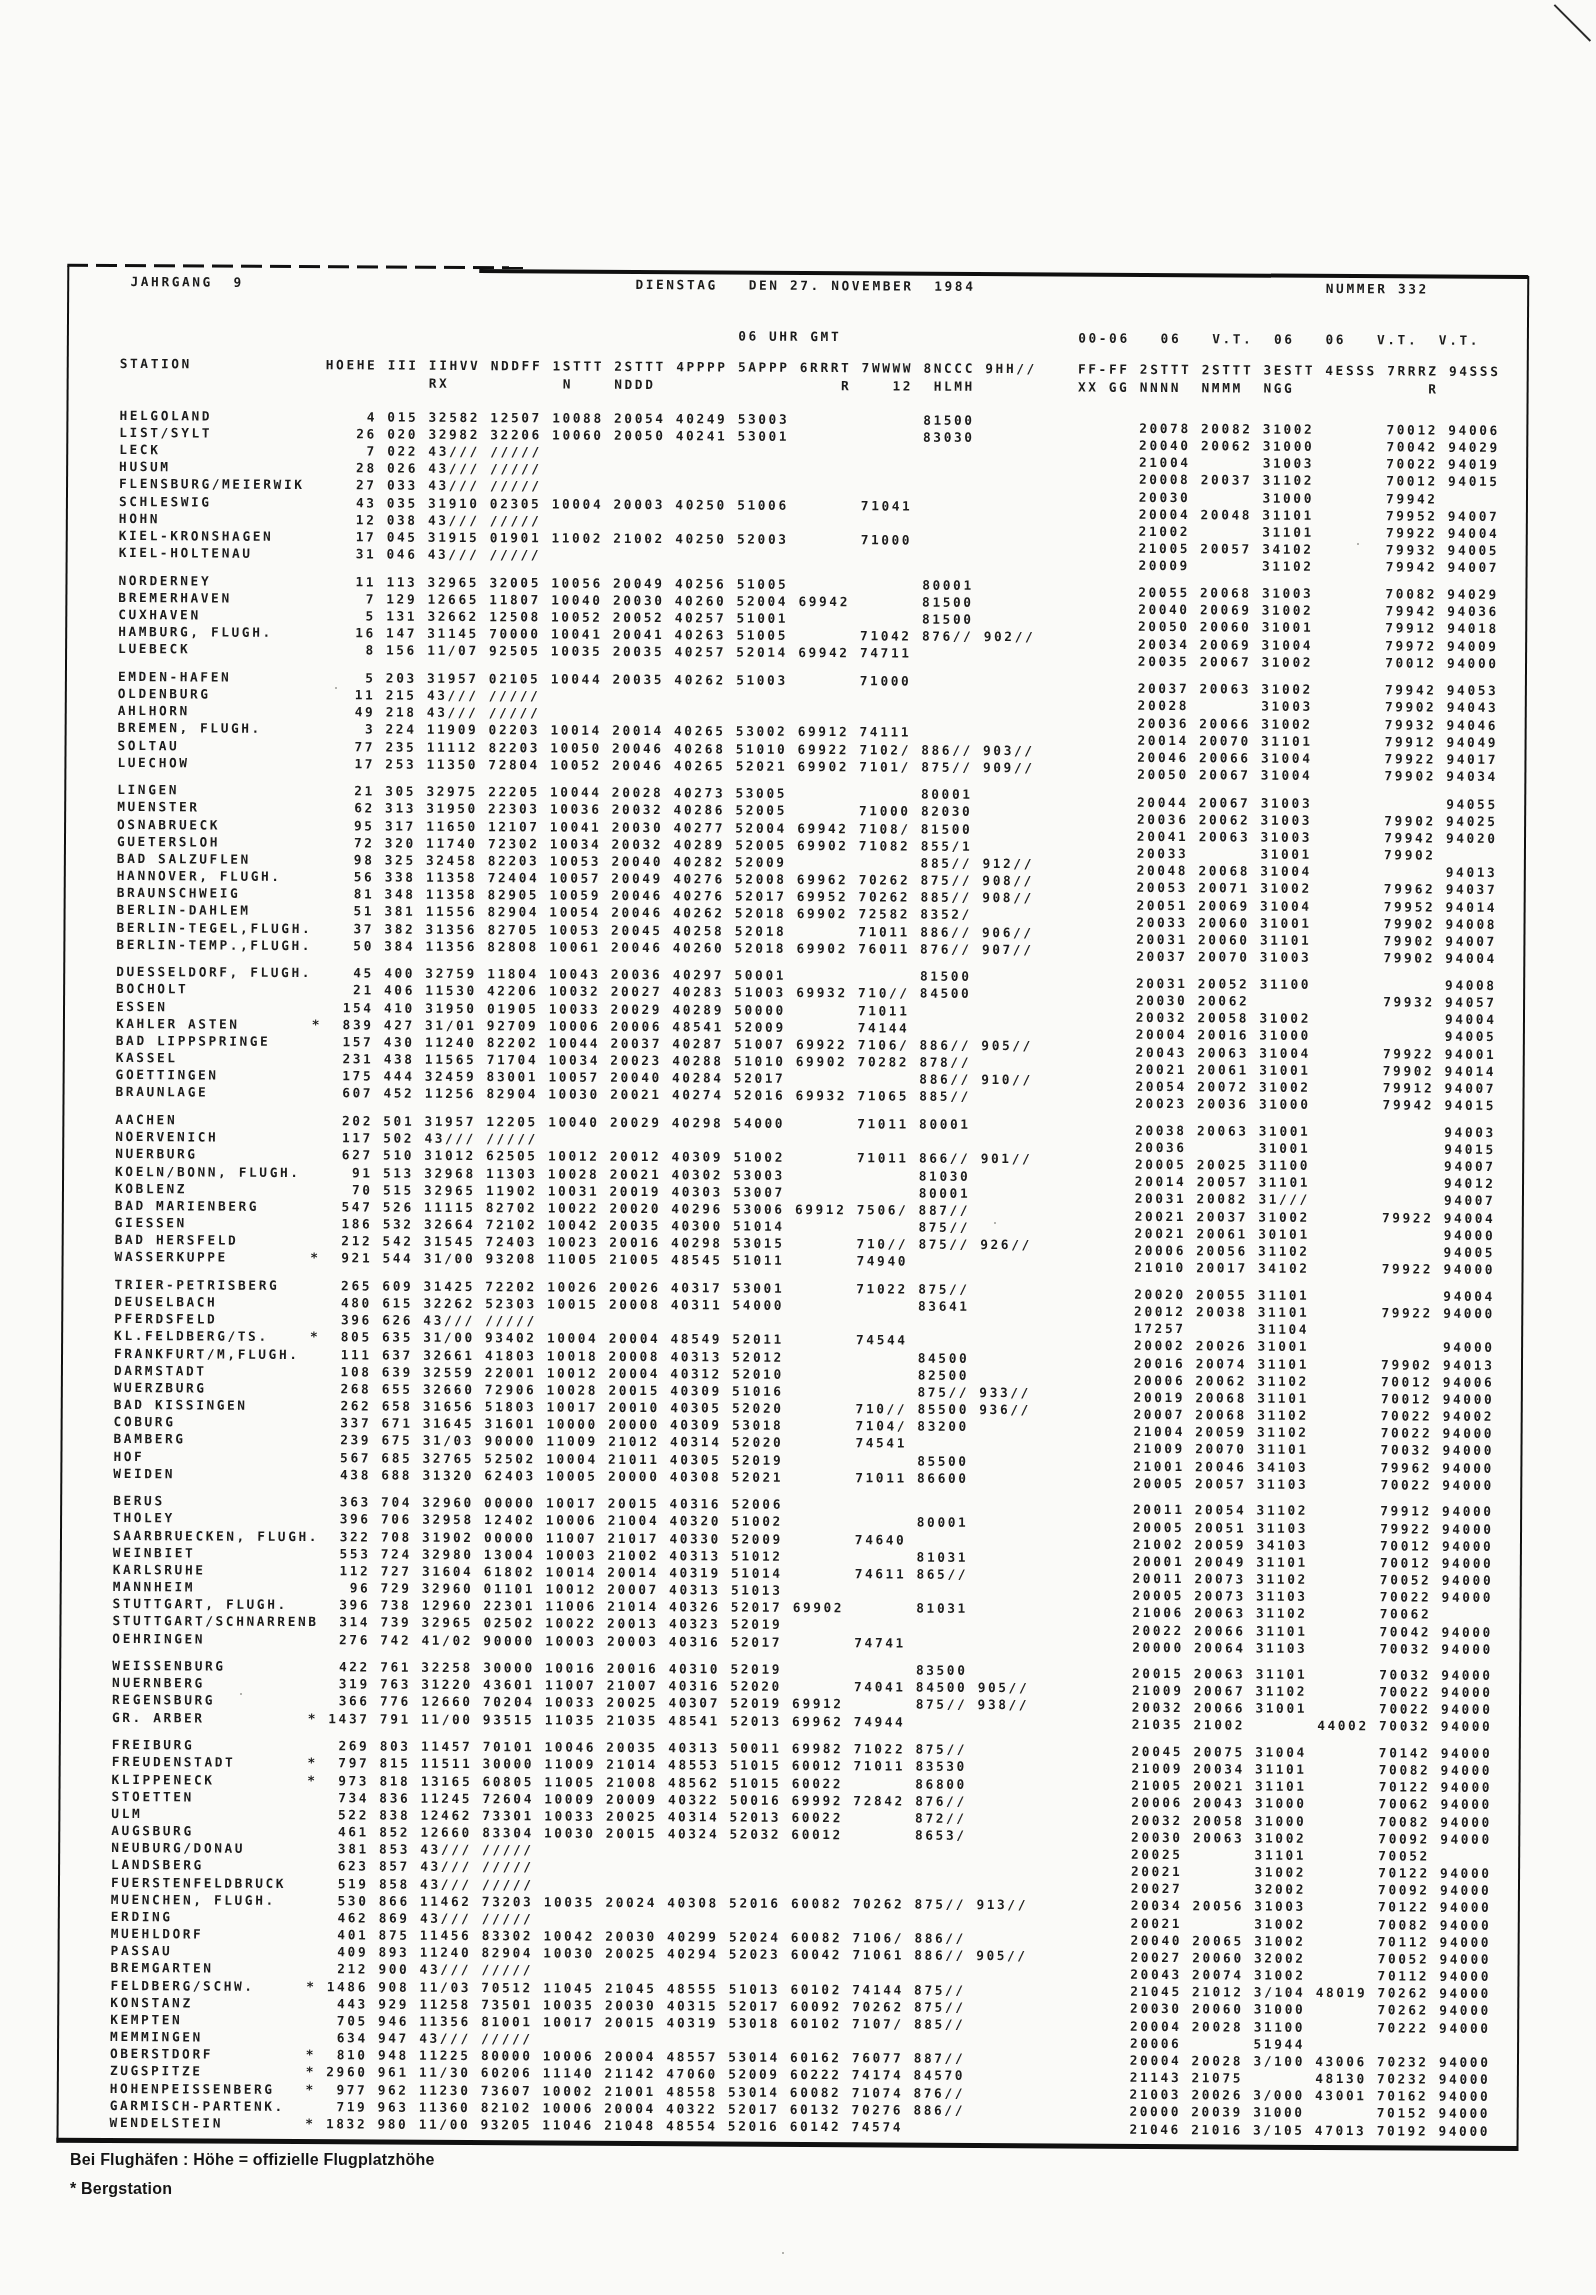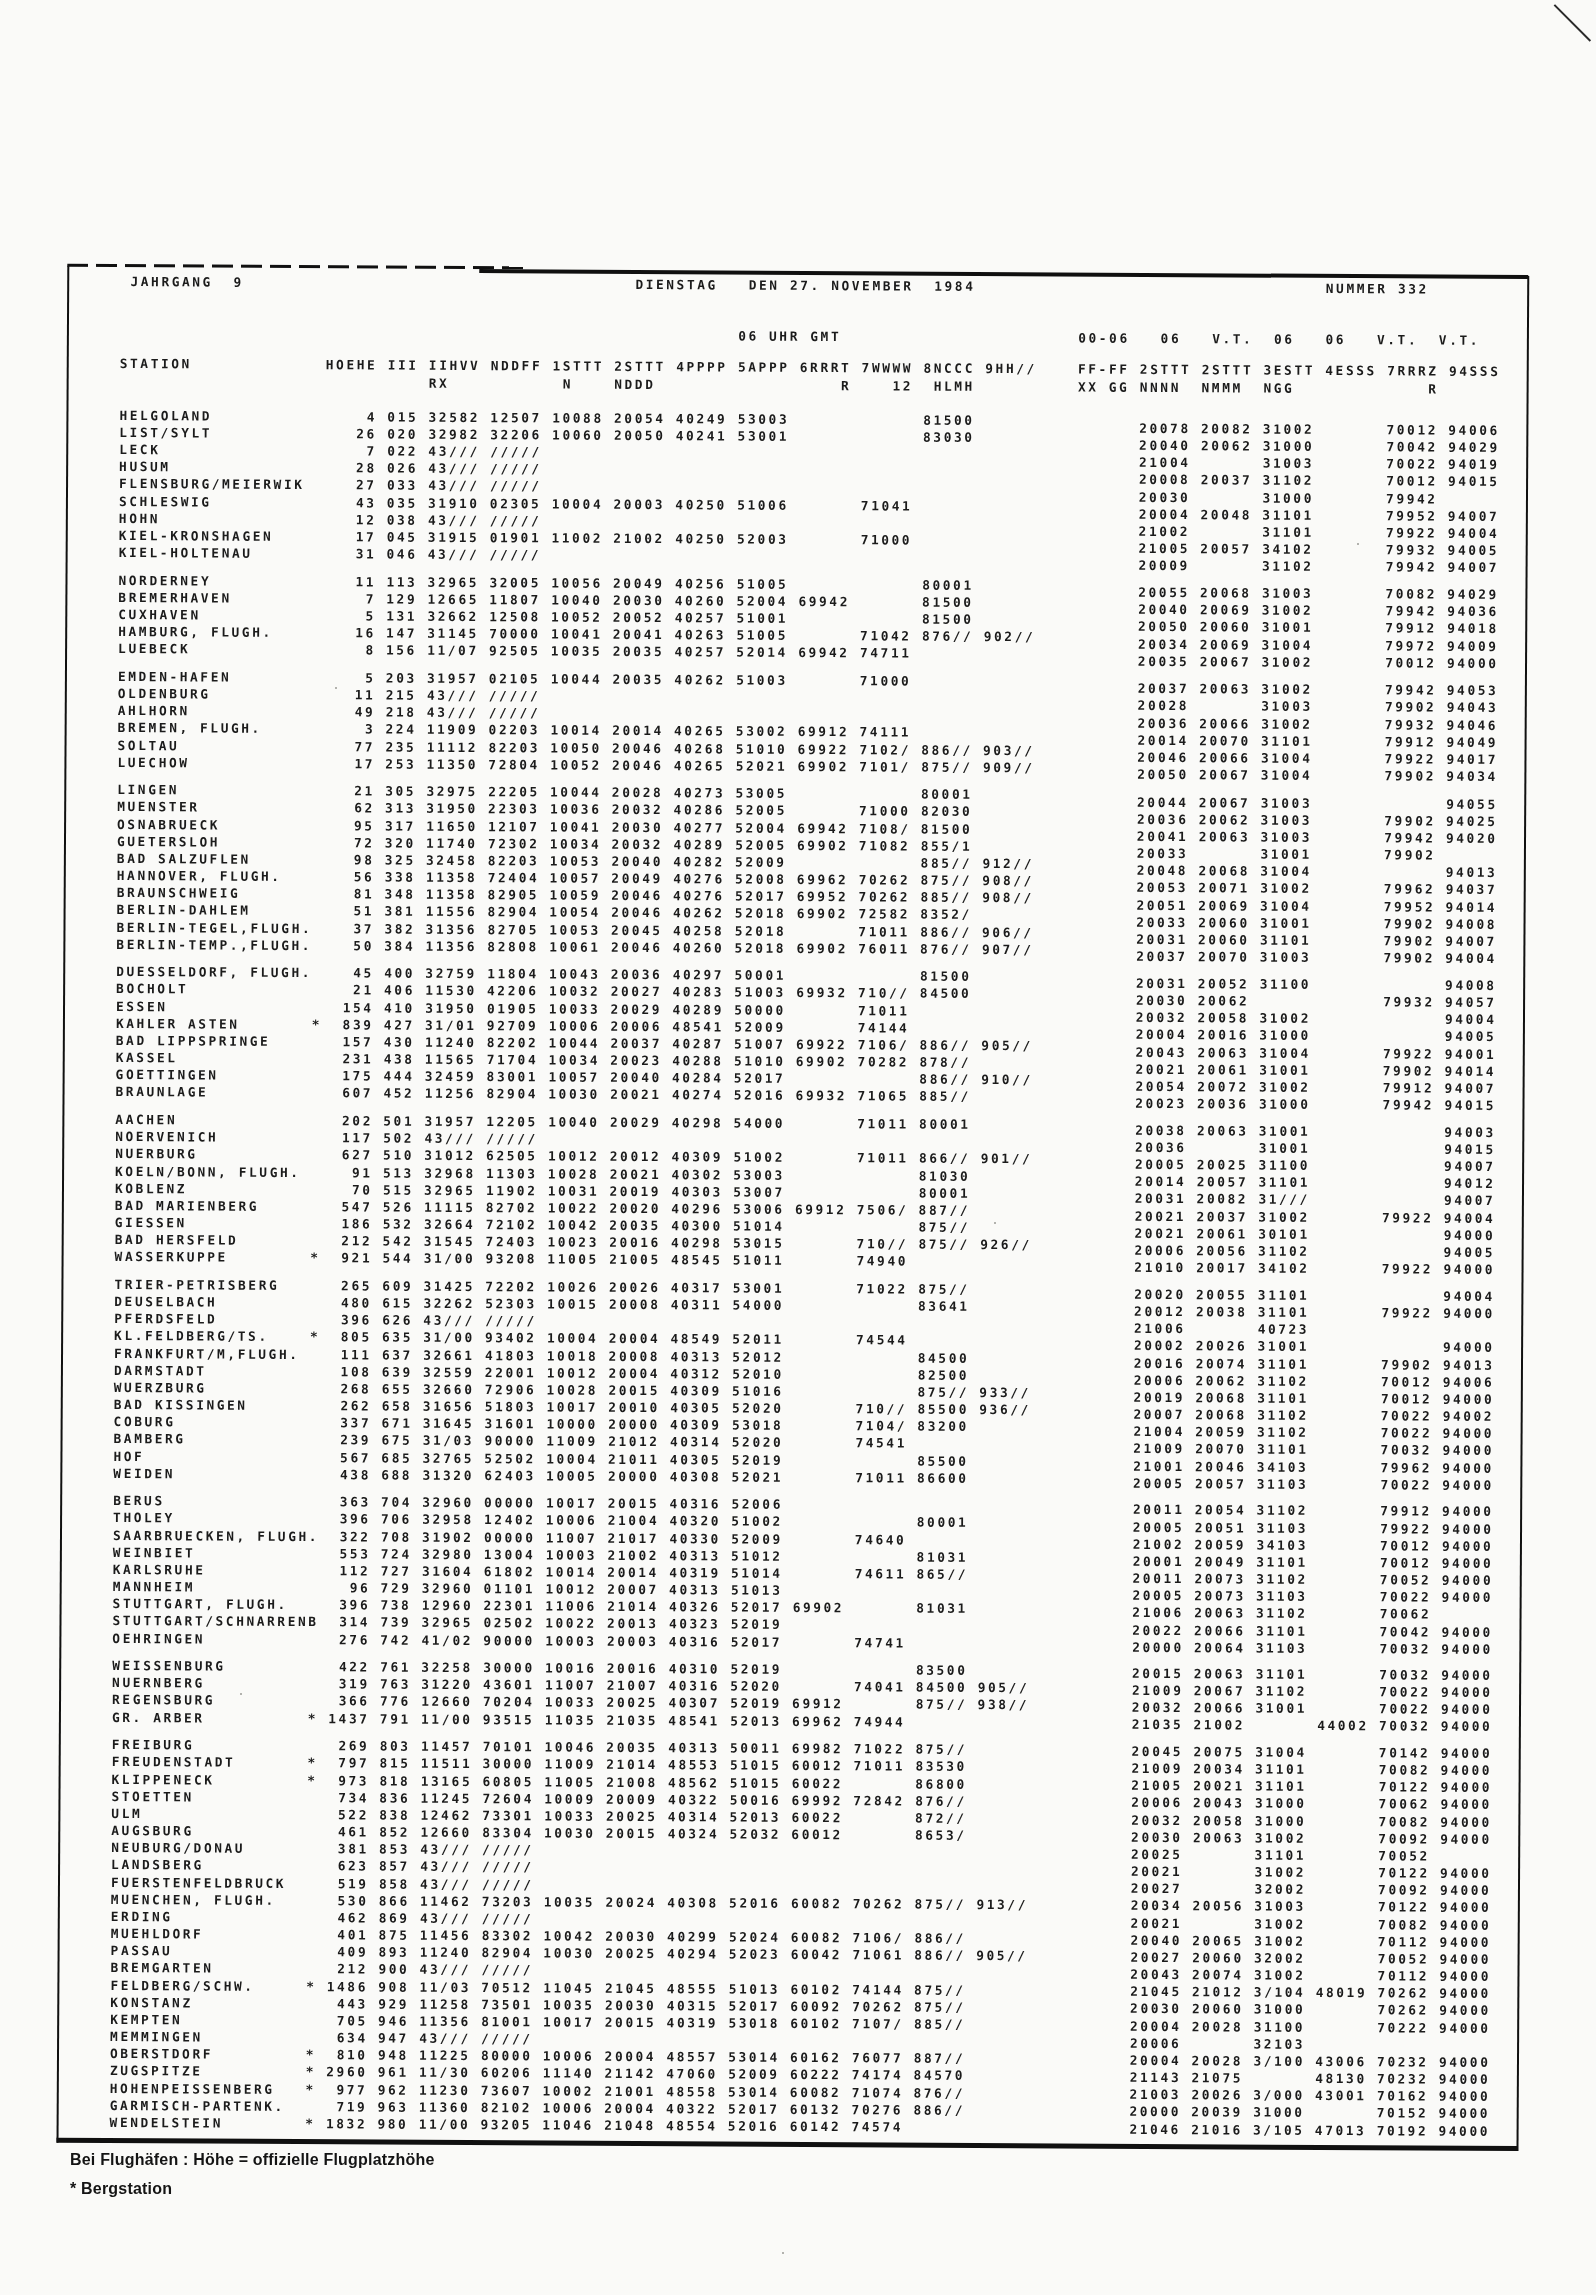--- a/index.html
+++ b/index.html
@@ -150,21 +150,21 @@
       <div class="mline" style="left: 1078px; top: 1221px;">      20021 20061 30101             94000</div>
       <div class="mline" style="left: 120px; top: 1233px;">BAD HERSFELD          212 542 31545 72403 10023 20016 40298 53015       710// 875// 926//</div>
       <div class="mline" style="left: 1078px; top: 1238px;">      20006 20056 31102             94005</div>
       <div class="mline" style="left: 120px; top: 1250px;">WASSERKUPPE        *  921 544 31/00 93208 11005 21005 48545 51011       74940</div>
       <div class="mline" style="left: 1078px; top: 1255px;">      21010 20017 34102       79922 94000</div>
       <div class="mline" style="left: 120px; top: 1278px;">TRIER-PETRISBERG      265 609 31425 72202 10026 20026 40317 53001       71022 875//</div>
       <div class="mline" style="left: 1078px; top: 1282px;">      20020 20055 31101             94004</div>
       <div class="mline" style="left: 120px; top: 1295px;">DEUSELBACH            480 615 32262 52303 10015 20008 40311 54000             83641</div>
       <div class="mline" style="left: 1078px; top: 1299px;">      20012 20038 31101       79922 94000</div>
       <div class="mline" style="left: 120px; top: 1312px;">PFERDSFELD            396 626 43/// /////</div>
-      <div class="mline" style="left: 1078px; top: 1316px;">      21006       40723</div>
+      <div class="mline" style="left: 1078px; top: 1316px;">      17257       31104</div>
       <div class="mline" style="left: 120px; top: 1329px;">KL.FELDBERG/TS.    *  805 635 31/00 93402 10004 20004 48549 52011       74544</div>
       <div class="mline" style="left: 1078px; top: 1333px;">      20002 20026 31001             94000</div>
       <div class="mline" style="left: 120px; top: 1347px;">FRANKFURT/M,FLUGH.    111 637 32661 41803 10018 20008 40313 52012             84500</div>
       <div class="mline" style="left: 1078px; top: 1351px;">      20016 20074 31101       79902 94013</div>
       <div class="mline" style="left: 120px; top: 1364px;">DARMSTADT             108 639 32559 22001 10012 20004 40312 52010             82500</div>
       <div class="mline" style="left: 1078px; top: 1368px;">      20006 20062 31102       70012 94006</div>
       <div class="mline" style="left: 120px; top: 1381px;">WUERZBURG             268 655 32660 72906 10028 20015 40309 51016             875// 933//</div>
       <div class="mline" style="left: 1078px; top: 1385px;">      20019 20068 31101       70012 94000</div>
       <div class="mline" style="left: 120px; top: 1398px;">BAD KISSINGEN         262 658 31656 51803 10017 20010 40305 52020       710// 85500 936//</div>
       <div class="mline" style="left: 1078px; top: 1402px;">      20007 20068 31102       70022 94002</div>
@@ -230,21 +230,21 @@
       <div class="mline" style="left: 1078px; top: 1945px;">      20027 20060 32002       70052 94000</div>
       <div class="mline" style="left: 120px; top: 1961px;">BREMGARTEN            212 900 43/// /////</div>
       <div class="mline" style="left: 1078px; top: 1962px;">      20043 20074 31002       70112 94000</div>
       <div class="mline" style="left: 120px; top: 1979px;">FELDBERG/SCHW.     * 1486 908 11/03 70512 11045 21045 48555 51013 60102 74144 875//</div>
       <div class="mline" style="left: 1078px; top: 1979px;">      21045 21012 3/104 48019 70262 94000</div>
       <div class="mline" style="left: 120px; top: 1996px;">KONSTANZ              443 929 11258 73501 10035 20030 40315 52017 60092 70262 875//</div>
       <div class="mline" style="left: 1078px; top: 1996px;">      20030 20060 31000       70262 94000</div>
       <div class="mline" style="left: 120px; top: 2013px;">KEMPTEN               705 946 11356 81001 10017 20015 40319 53018 60102 7107/ 885//</div>
       <div class="mline" style="left: 1078px; top: 2014px;">      20004 20028 31100       70222 94000</div>
       <div class="mline" style="left: 120px; top: 2030px;">MEMMINGEN             634 947 43/// /////</div>
-      <div class="mline" style="left: 1078px; top: 2031px;">      20006       32103</div>
+      <div class="mline" style="left: 1078px; top: 2031px;">      20006       51944</div>
       <div class="mline" style="left: 120px; top: 2047px;">OBERSTDORF         *  810 948 11225 80000 10006 20004 48557 53014 60162 76077 887//</div>
       <div class="mline" style="left: 1078px; top: 2048px;">      20004 20028 3/100 43006 70232 94000</div>
       <div class="mline" style="left: 120px; top: 2064px;">ZUGSPITZE          * 2960 961 11/30 60206 11140 21142 47060 52009 60222 74174 84570</div>
       <div class="mline" style="left: 1078px; top: 2065px;">      21143 21075       48130 70232 94000</div>
       <div class="mline" style="left: 120px; top: 2082px;">HOHENPEISSENBERG   *  977 962 11230 73607 10002 21001 48558 53014 60082 71074 876//</div>
       <div class="mline" style="left: 1078px; top: 2082px;">      21003 20026 3/000 43001 70162 94000</div>
       <div class="mline" style="left: 120px; top: 2099px;">GARMISCH-PARTENK.     719 963 11360 82102 10006 20004 40322 52017 60132 70276 886//</div>
       <div class="mline" style="left: 1078px; top: 2099px;">      20000 20039 31000       70152 94000</div>
       <div class="mline" style="left: 120px; top: 2116px;">WENDELSTEIN        * 1832 980 11/00 93205 11046 21048 48554 52016 60142 74574</div>
       <div class="mline" style="left: 1078px; top: 2117px;">      21046 21016 3/105 47013 70192 94000</div>

